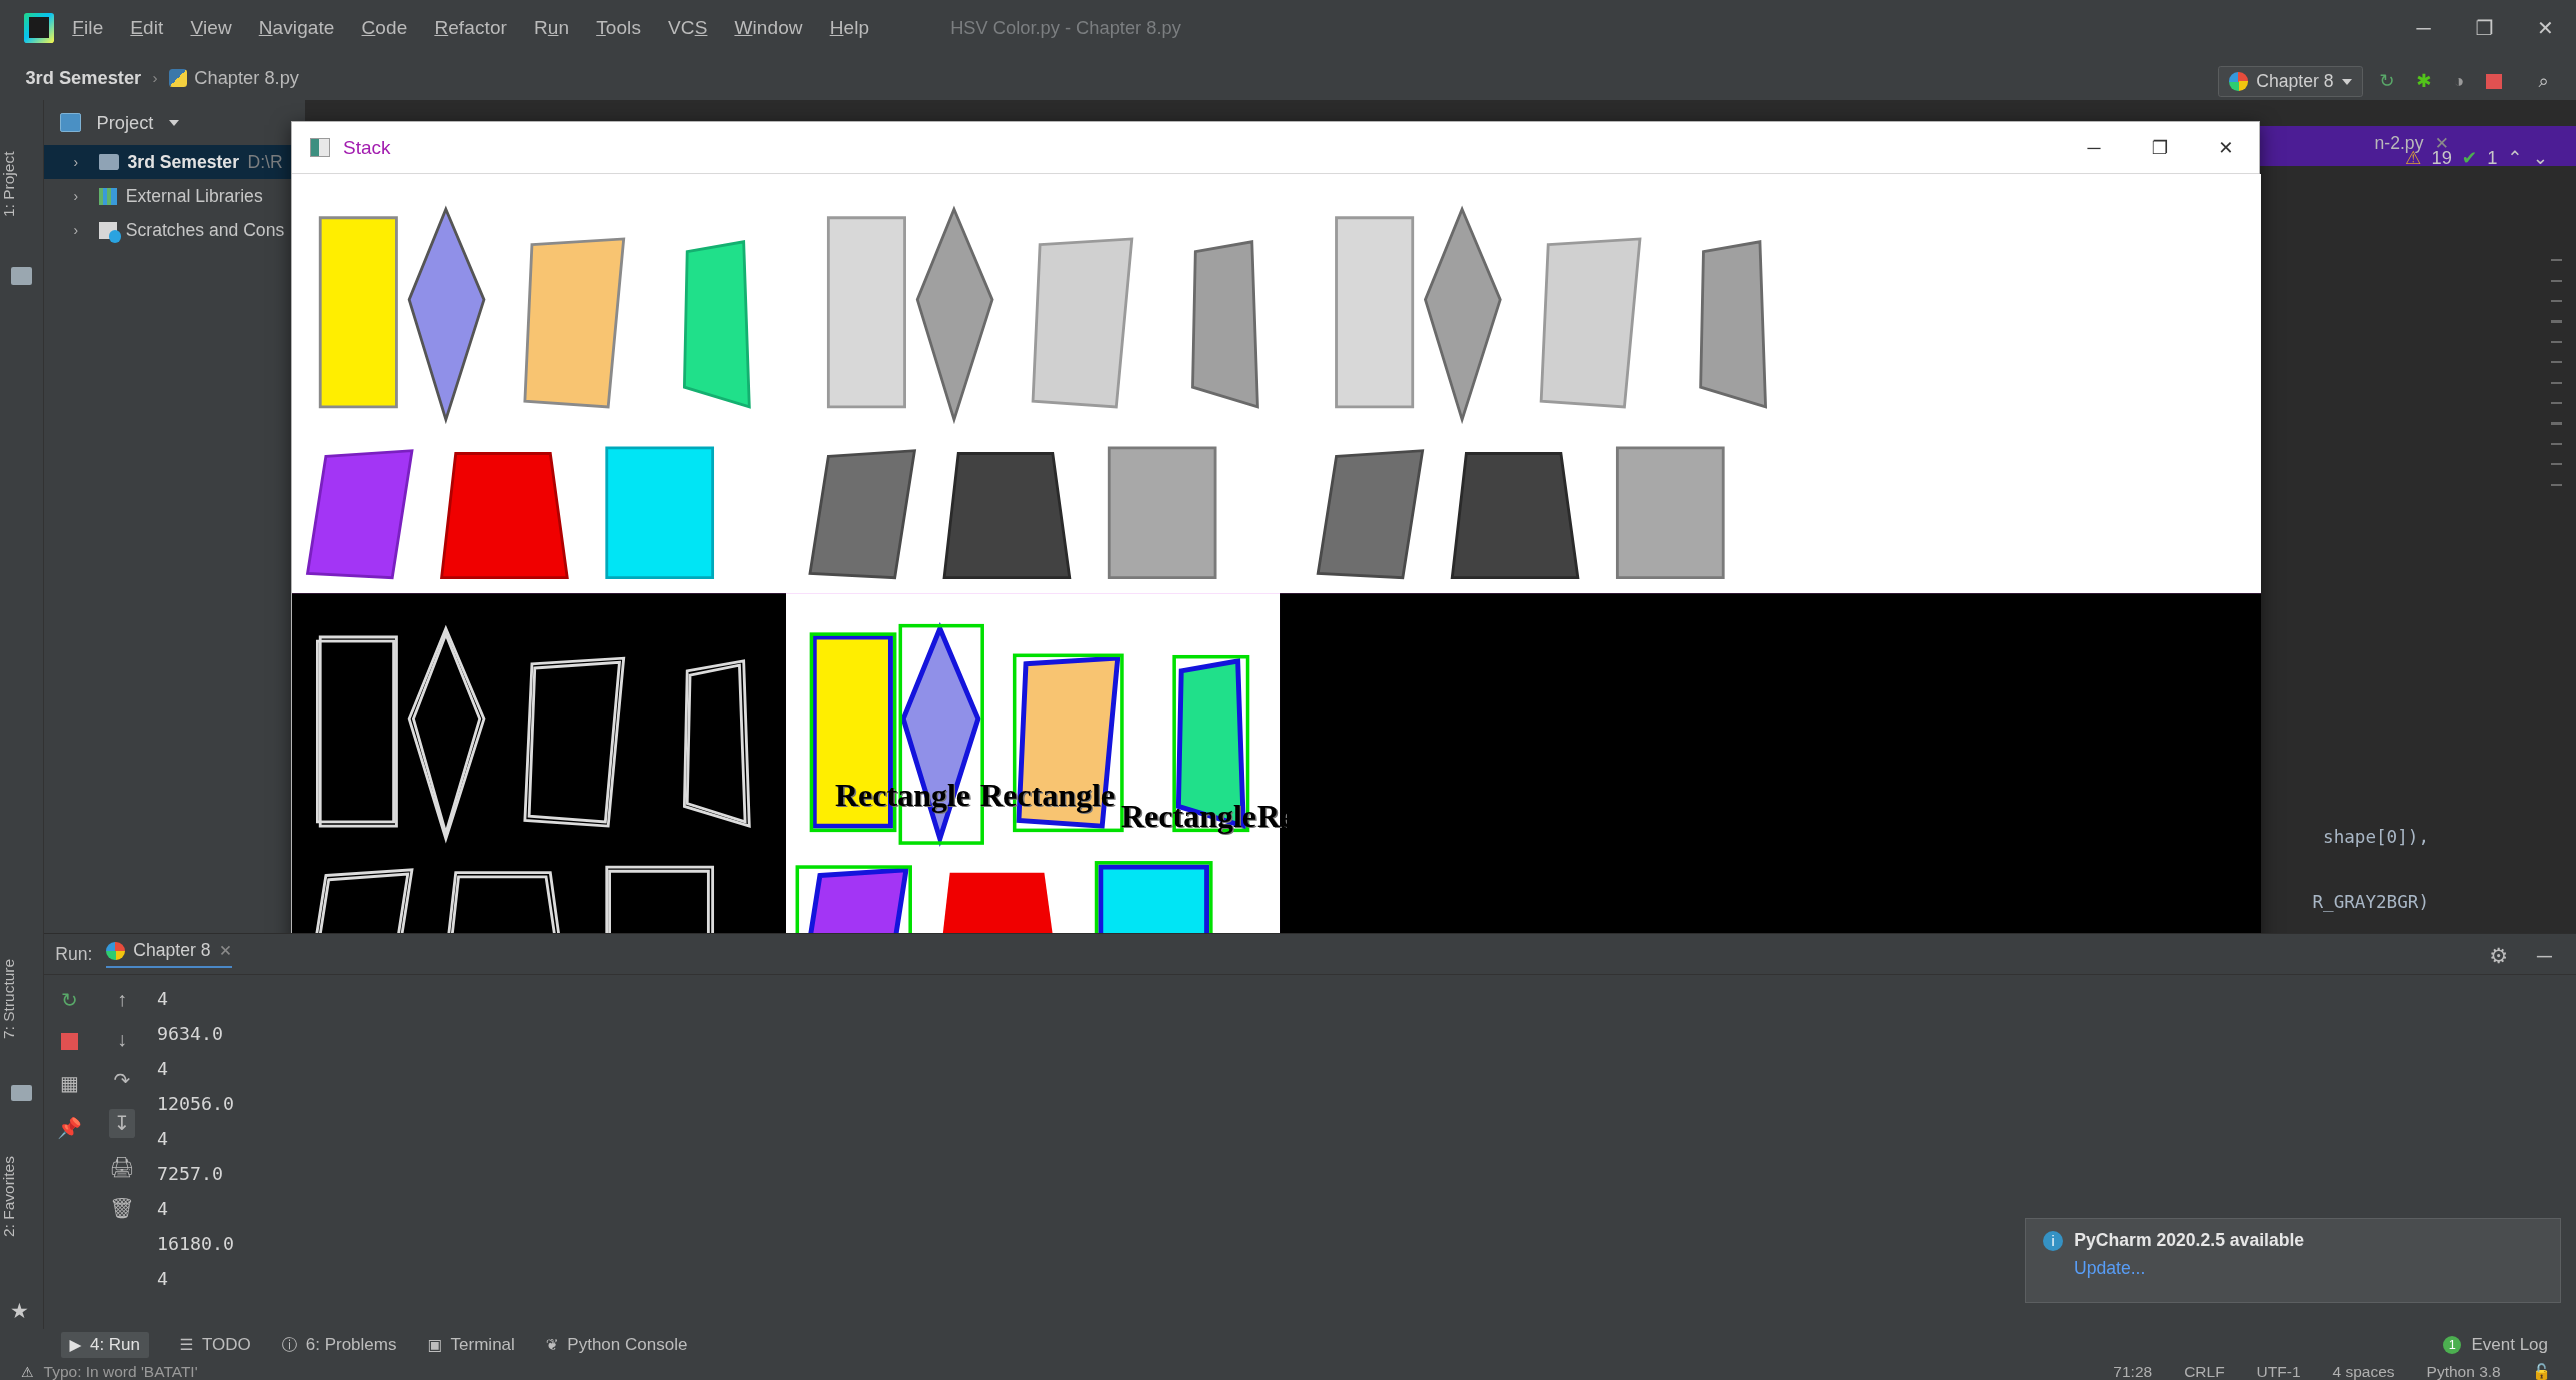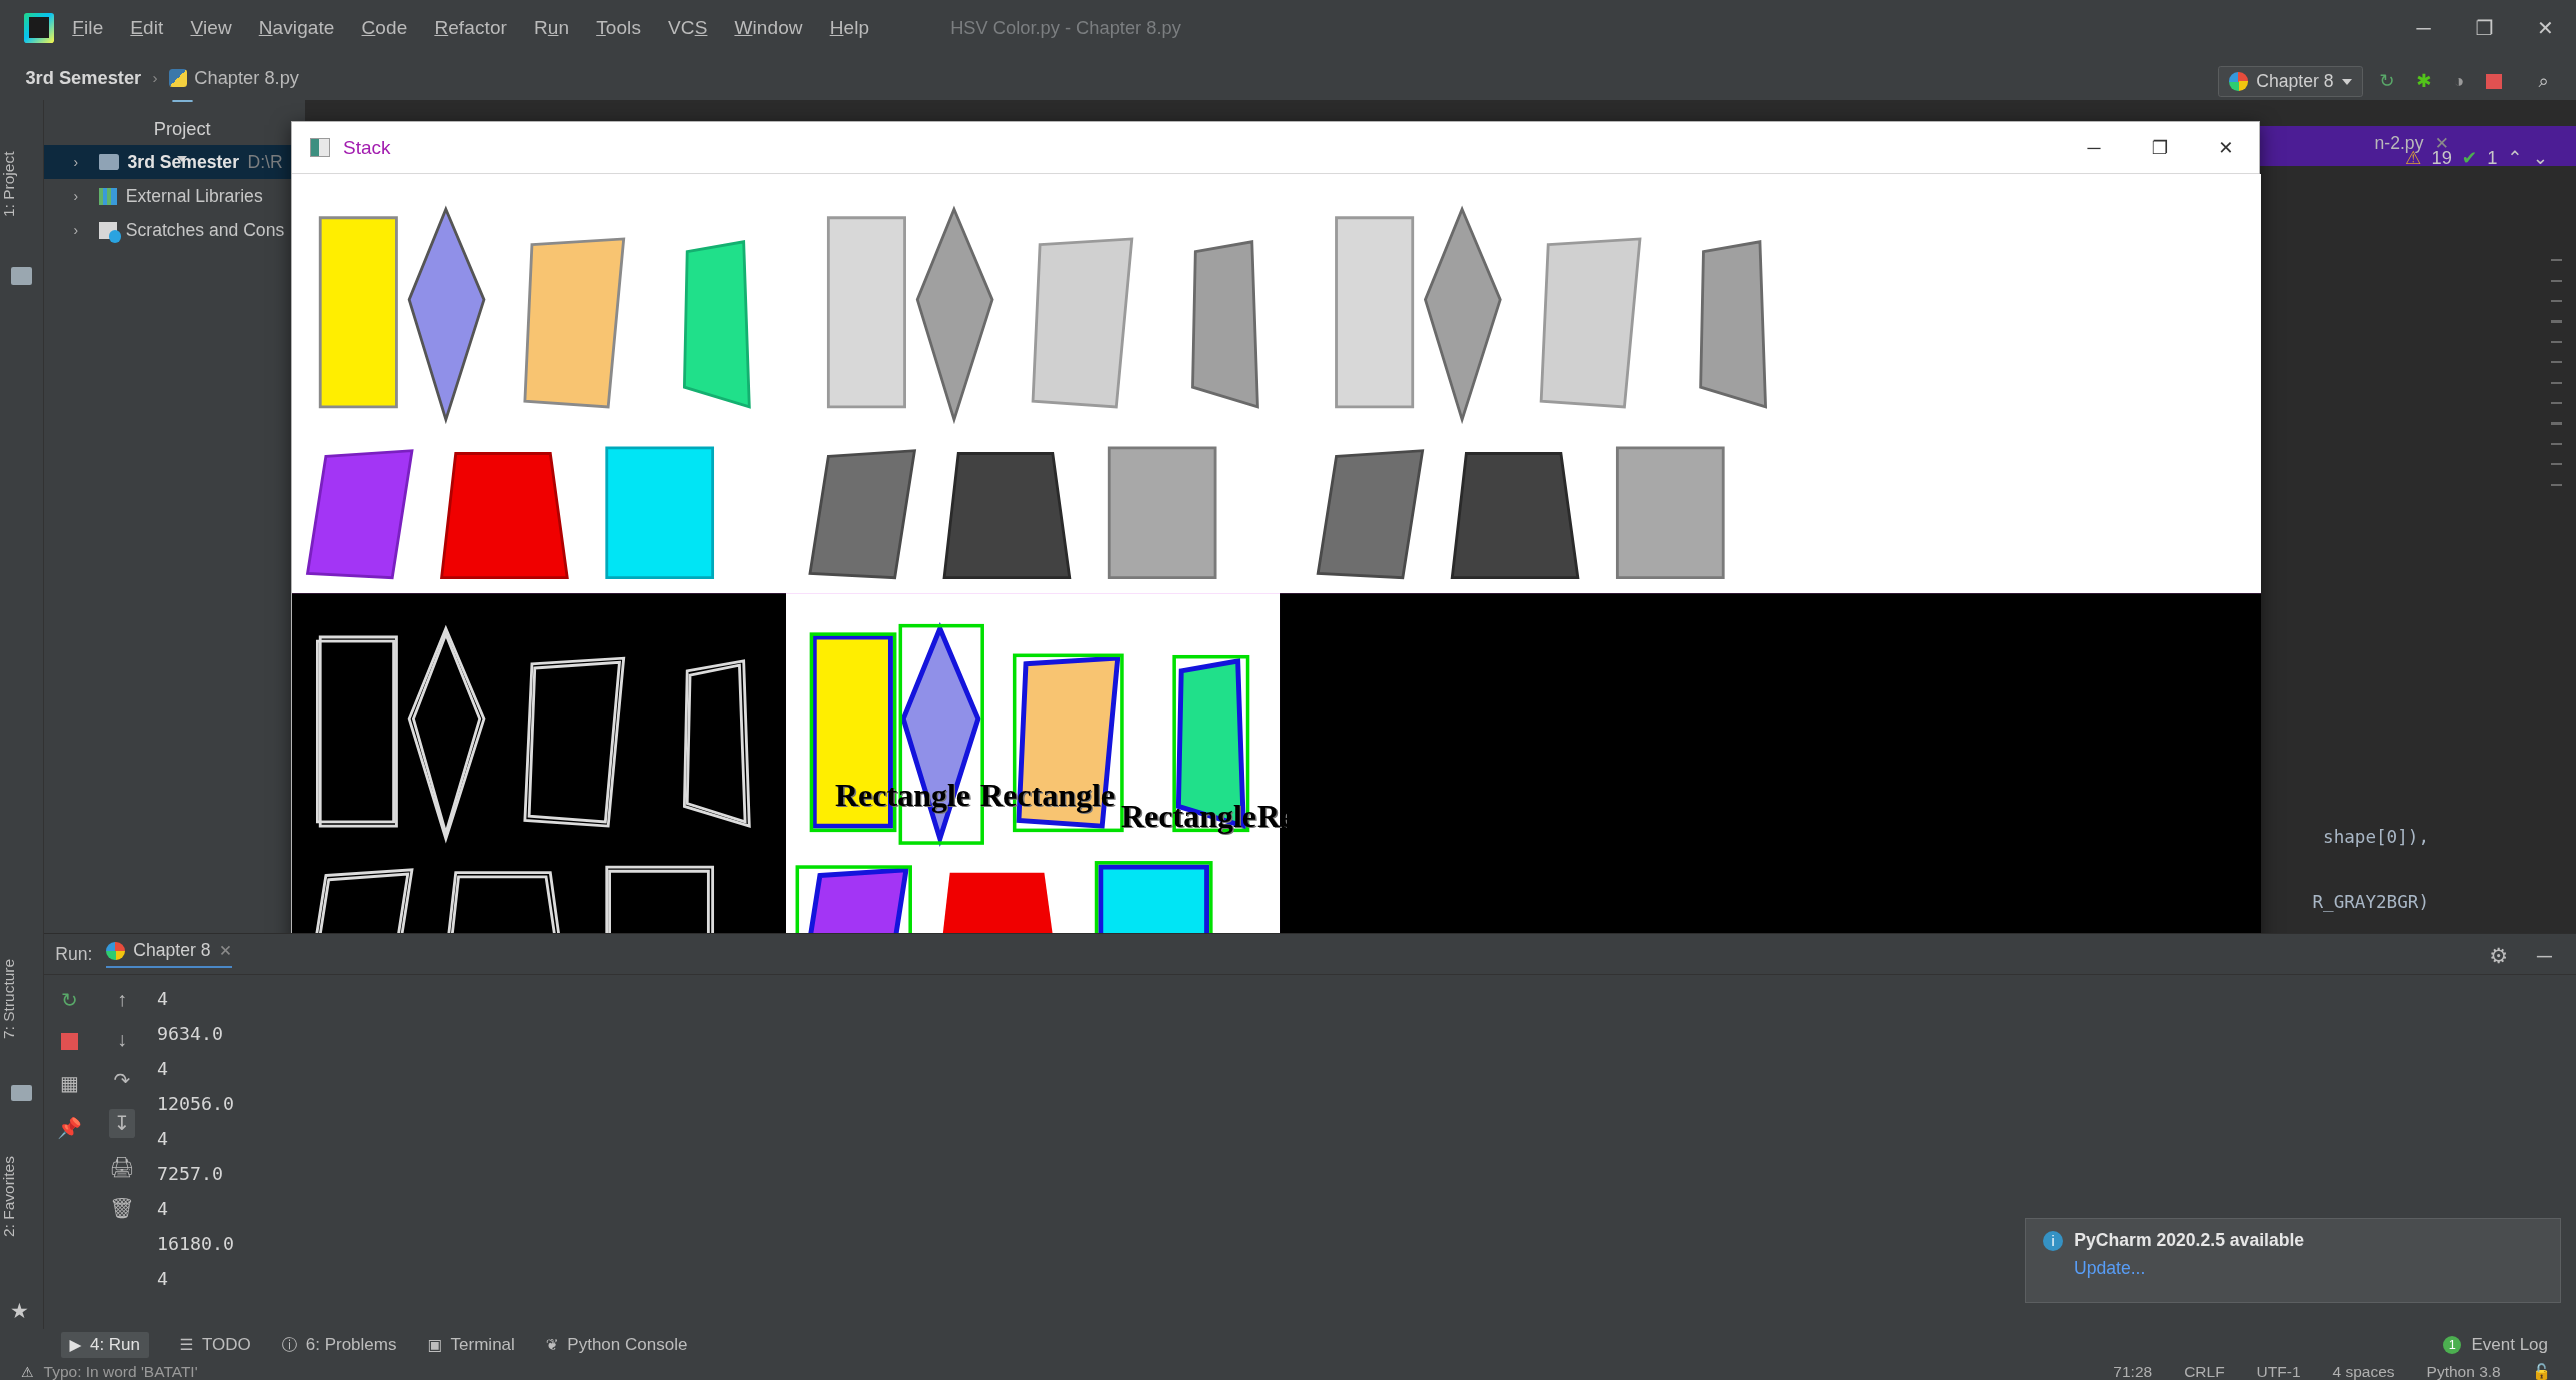--- a/index.html
+++ b/index.html
@@ -98,21 +98,21 @@
   .star{
     position:absolute; left:10px; top:1199px; color:#c9c9c9; font-size:21px;
   }
 
   
   .projpanel{
     position:absolute; left:44px; top:100px; width:261px; height:833px;
     background:#3c3f41;
   }
   .proj-head{
-    height:45px; display:flex; align-items:center; padding-left:15.5px; gap:16px;flex-direction:column;
+    height:45px; display:flex; align-items:center; padding-left:15.5px; gap:16px;
   }
   .proj-ico{ width:21px;height:18.3px;background:#4a90c4;border-radius:2.1px;
              border:1.4px solid #7fb3d5; }
   .proj-title{ color:#cfcfcf; font-size:18.3px; }
   .tree-row{
     height:34px; display:flex; align-items:center; padding-left:55px; gap:8.5px;
     color:#c7c7c7; font-size:17.6px; white-space:nowrap;
   }
   .tree-row.sel{ background:#0d293e; }
   .chev{ position:absolute; margin-left:-25.4px; color:#b3b3b3; font-size:14px; }

